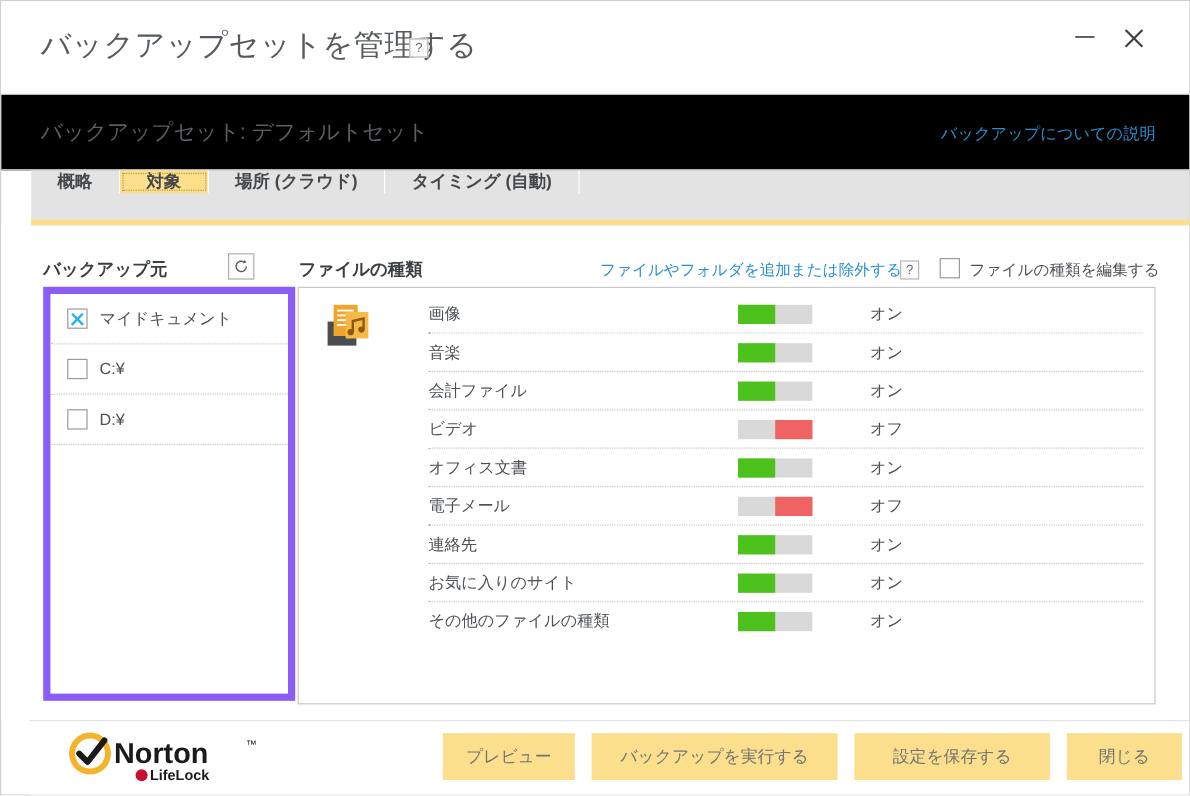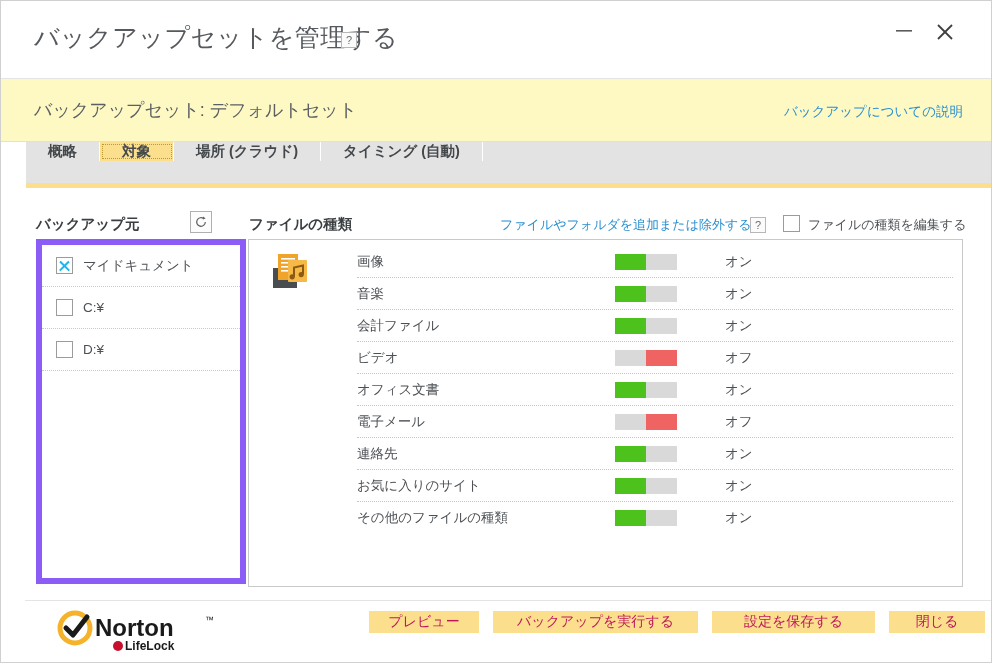--- a/index.html
+++ b/index.html
@@ -66,21 +66,21 @@
   }
   .win-btn svg { display: block; margin: 8px auto; }
   .btn-min { left: 886px; }
   .btn-close { left: 927px; }
 
   
   .subheader {
     position: absolute;
     left: 0; top: 78px;
     width: 992px; height: 63px;
-    background: #fef9c3;
+    background: #000000;
     border-bottom: 1px solid #e0e0e0;
     box-sizing: border-box;
   }
   .subheader-label {
     position: absolute;
     left: 33px; top: 19px;
     font-size: 18px;
     color: #5b5f63;
     white-space: nowrap;
   }
@@ -293,26 +293,26 @@
     margin-left: 24px;
   }
   .logo {
     position: absolute;
     left: 30px; top: 9px;
     width: 165px; height: 44px;
   }
   .fbtn {
     position: absolute;
     top: 10px;
-    height: 22px;
+    height: 39px;
     background: #fbdf8c;
     border: none;
     font-family: "Liberation Sans", "DejaVu Sans", sans-serif;
     font-size: 14px;
-    color: #be185d;
+    color: #737373;
     cursor: pointer;
     white-space: nowrap;
     padding: 0;
   }
   .btn-preview { left: 344px; width: 110px; }
   .btn-run     { left: 468px; width: 205px; }
   .btn-save    { left: 687px; width: 163px; }
   .btn-close-f { left: 864px; width: 96px; }
 </style>
 </head>

